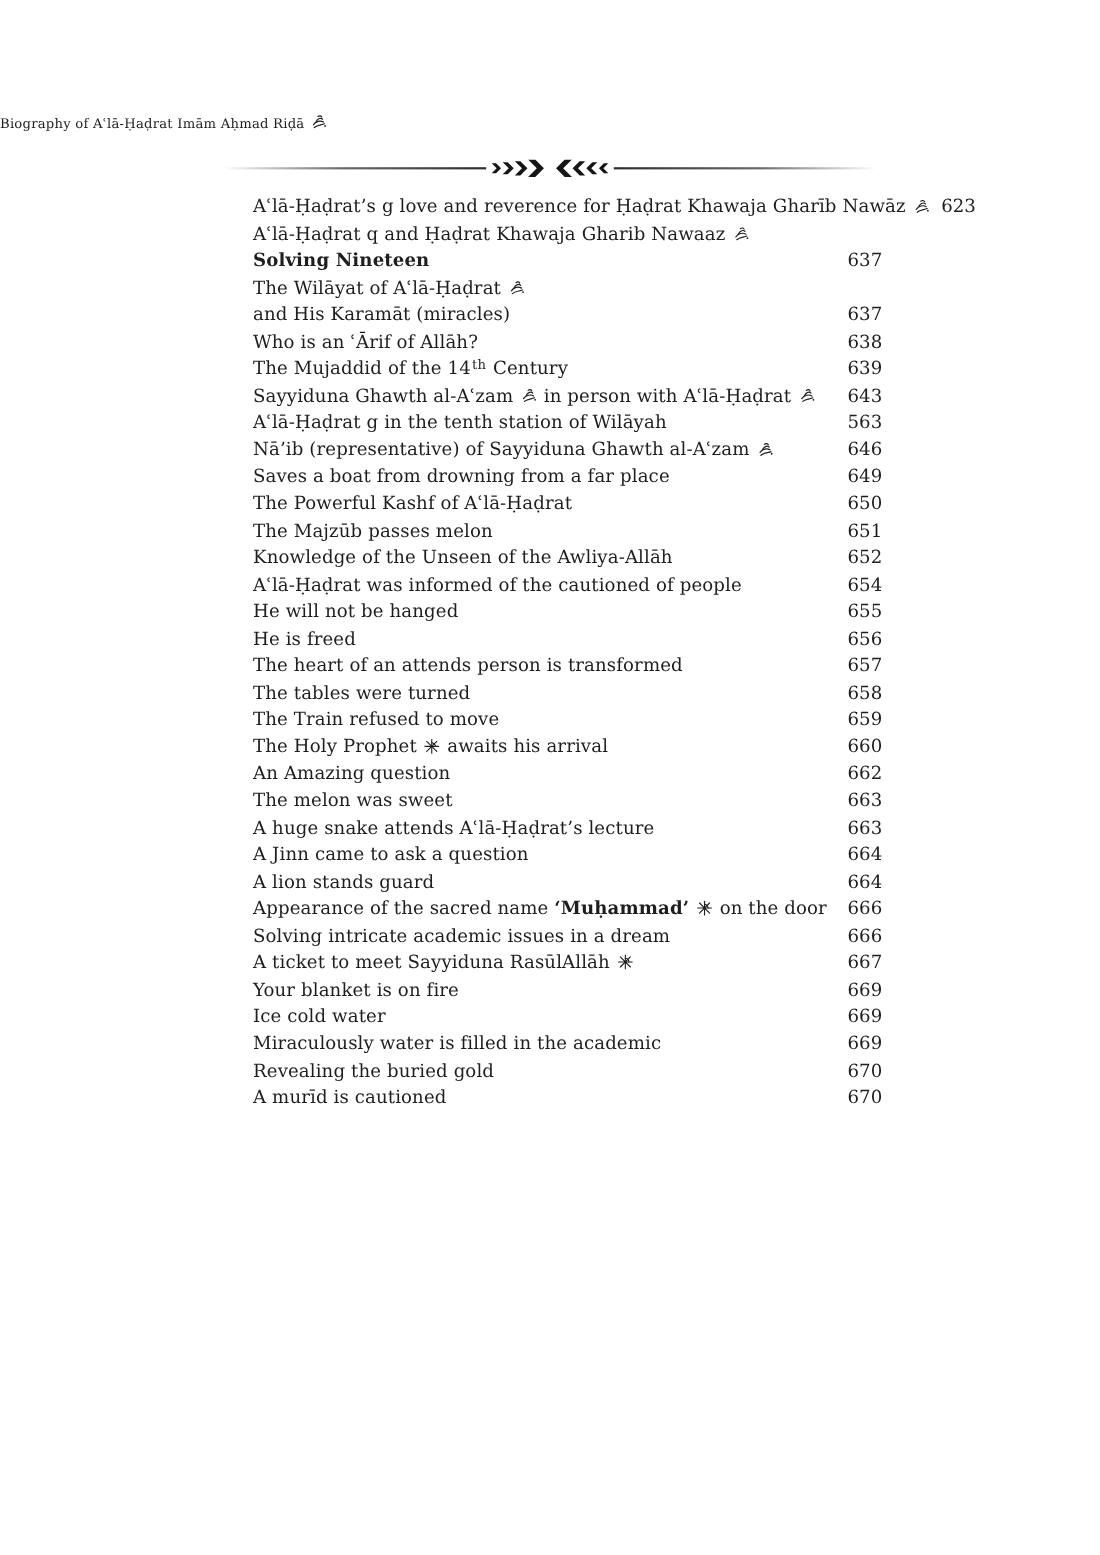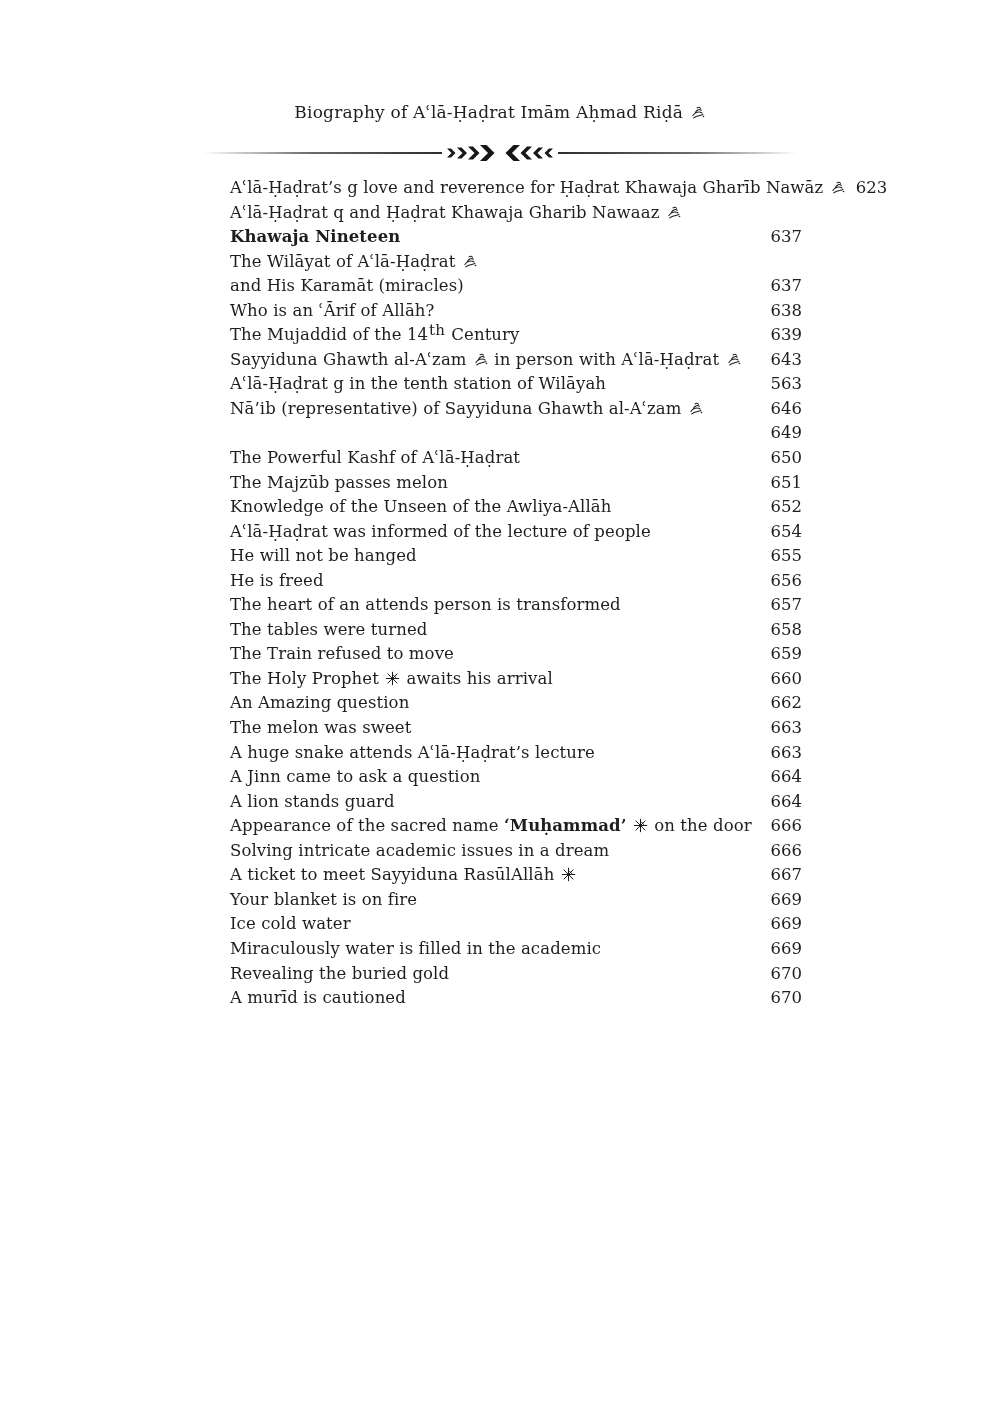--- a/index.html
+++ b/index.html
@@ -14,22 +14,21 @@
     background: #ffffff;
     overflow: hidden;
     font-family: "DejaVu Serif", "Liberation Serif", serif;
     color: #1e1e1e;
   }
   .running-header {
     position: absolute;
     top: 101px;
     left: 0;
     width: 100%;
-    text-align: center;
-    font-size: 17px;
+    font-size: 12px;
     line-height: 22px;
     letter-spacing: 0.2px;
     white-space: nowrap;
   }
   .divider {
     position: absolute;
     top: 145px;
     left: 203px;
     width: 594px;
     height: 16px;
@@ -58,21 +57,21 @@
     display: flex;
     align-items: baseline;
     height: 24.55px;
     line-height: 24.55px;
     font-size: 16.5px;
     white-space: nowrap;
   }
   .toc-title { flex: 0 1 auto; letter-spacing: 0.1px; }
   .toc-title b { font-weight: 700; }
   .toc-title sup {
-    font-size: 15px;
+    font-size: 12px;
     line-height: 0;
     vertical-align: 5px;
     margin: 0 1px;
   }
   .toc-page {
     margin-left: auto;
     flex: 0 0 auto;
     padding-left: 10px;
     text-align: center;
     font-size: 16.5px;
@@ -141,21 +140,21 @@
                 <path d="M4.5 15.5 C8 12.5 12.5 13 15.5 11.5"></path>
                 <path d="M6.5 9 C8 5.5 12 4.5 13.5 6.5"></path>
                 <path d="M8.5 3.5 C10 2.2 12 2.6 12.5 4"></path>
               </g>
               <circle cx="16.2" cy="13.8" r="1" fill="#1e1e1e"></circle>
             </svg></span></span>
     <span class="toc-page"></span>
   </div>
 
   <div class="toc-row">
-    <span class="toc-title"><b>Khawaja Nineteen</b></span>
+    <span class="toc-title"><b>Solving Nineteen</b></span>
     <span class="toc-page">637</span>
   </div>
 
   <div class="toc-row">
     <span class="toc-title">The Wilāyat of Aʿlā-Ḥaḍrat <span class="honorific"><svg viewBox="0 0 18 18" aria-hidden="true">
               <g stroke="#1e1e1e" stroke-width="1.3" fill="none" stroke-linecap="round">
                 <path d="M3.5 12.5 C6 8.5 11 7.5 14.5 9.5"></path>
                 <path d="M4.5 15.5 C8 12.5 12.5 13 15.5 11.5"></path>
                 <path d="M6.5 9 C8 5.5 12 4.5 13.5 6.5"></path>
                 <path d="M8.5 3.5 C10 2.2 12 2.6 12.5 4"></path>
@@ -214,40 +213,41 @@
                 <path d="M6.5 9 C8 5.5 12 4.5 13.5 6.5"></path>
                 <path d="M8.5 3.5 C10 2.2 12 2.6 12.5 4"></path>
               </g>
               <circle cx="16.2" cy="13.8" r="1" fill="#1e1e1e"></circle>
             </svg></span></span>
     <span class="toc-page">646</span>
   </div>
 
 
   <div class="toc-row">
+    <span class="toc-title">Saves a boat from drowning from a far place</span>
     <span class="toc-page">649</span>
   </div>
 
   <div class="toc-row">
     <span class="toc-title">The Powerful Kashf of Aʿlā-Ḥaḍrat</span>
     <span class="toc-page">650</span>
   </div>
 
   <div class="toc-row">
     <span class="toc-title">The Majzūb passes melon</span>
     <span class="toc-page">651</span>
   </div>
 
   <div class="toc-row">
     <span class="toc-title">Knowledge of the Unseen of the Awliya-Allāh</span>
     <span class="toc-page">652</span>
   </div>
 
   <div class="toc-row">
-    <span class="toc-title">Aʿlā-Ḥaḍrat was informed of the lecture of people</span>
+    <span class="toc-title">Aʿlā-Ḥaḍrat was informed of the cautioned of people</span>
     <span class="toc-page">654</span>
   </div>
 
   <div class="toc-row">
     <span class="toc-title">He will not be hanged</span>
     <span class="toc-page">655</span>
   </div>
 
   <div class="toc-row">
     <span class="toc-title">He is freed</span>

